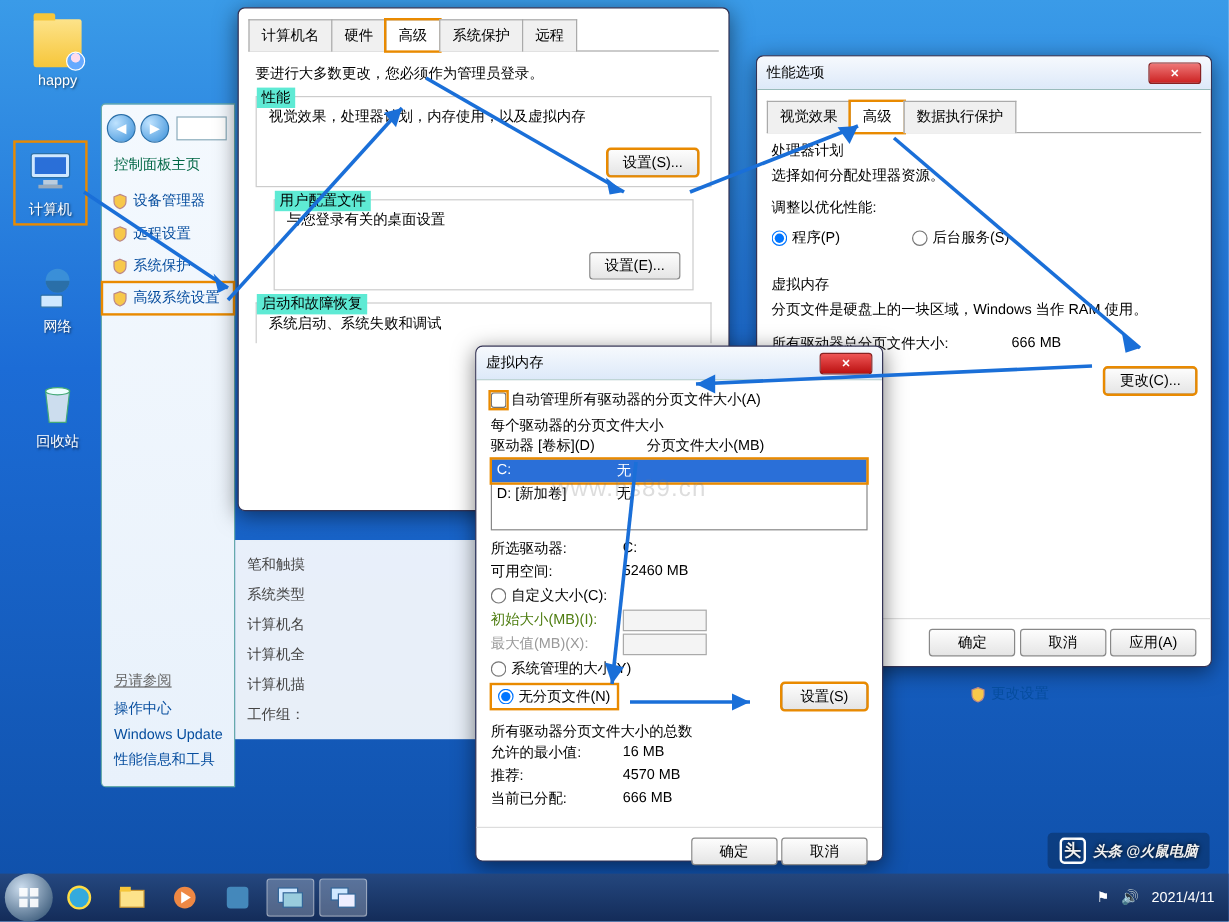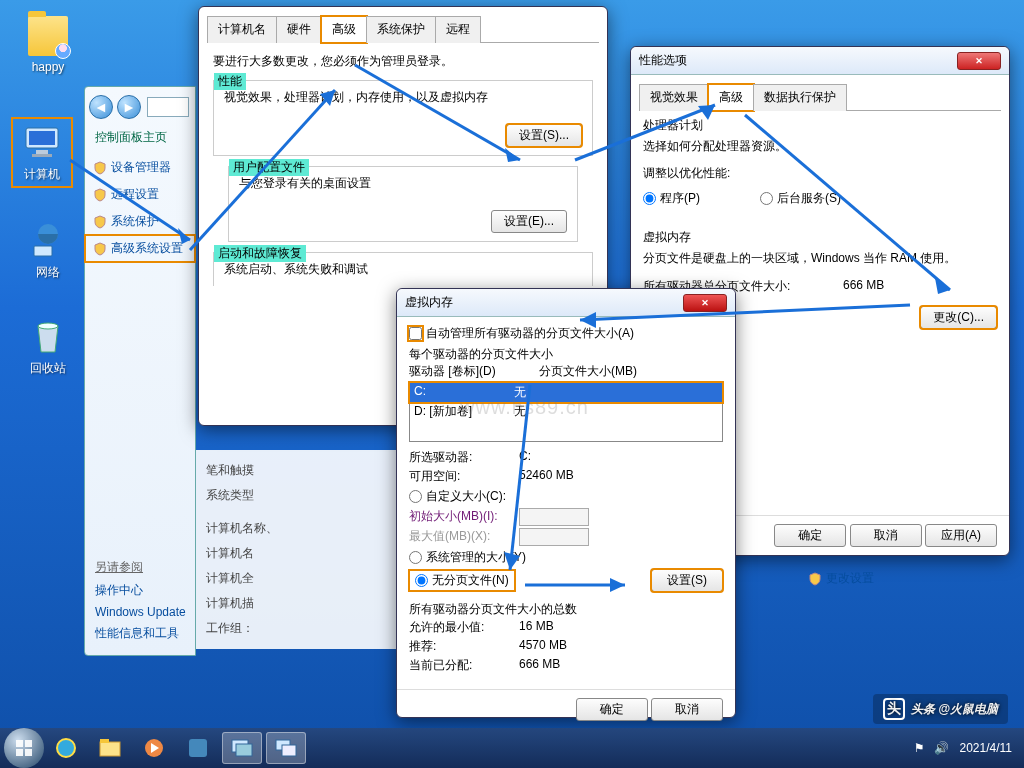--- a/index.html
+++ b/index.html
@@ -156,23 +156,20 @@
     <div>性能信息和工具</div>
   </div>
 </div>
 
 <div class="info">
   <div class="row">
       <span class="k">笔和触摸</span>
     </div>
   <div class="row">
       <span class="k">系统类型</span>
-    </div>
-  <div class="row" style="margin-top:8px">
-      <span class="k">计算机名称、</span>
     </div>
   <div class="row">
       <span class="k">计算机名</span>
     </div>
   <div class="row">
       <span class="k">计算机全</span>
     </div>
   <div class="row">
       <span class="k">计算机描</span>
     </div>
@@ -287,21 +284,21 @@
         <span>C:</span>
       </div>
     <div class="kv">
         <span class="k">可用空间:</span>
         <span>52460 MB</span>
       </div>
     <label class="rad">
         <input type="radio" name="pg" style="">
         <span>自定义大小(C):</span>
       </label>
-    <div class="kv" style="color:#701a75">
+    <div class="kv" style="color:#4d7c0f">
         <span class="k">初始大小(MB)(I):</span>
         <span class="inl"></span>
       </div>
     <div class="kv" style="color:#999">
         <span class="k">最大值(MB)(X):</span>
         <span class="inl"></span>
       </div>
     <label class="rad">
         <input type="radio" name="pg" style="">
         <span>系统管理的大小(Y)</span>

